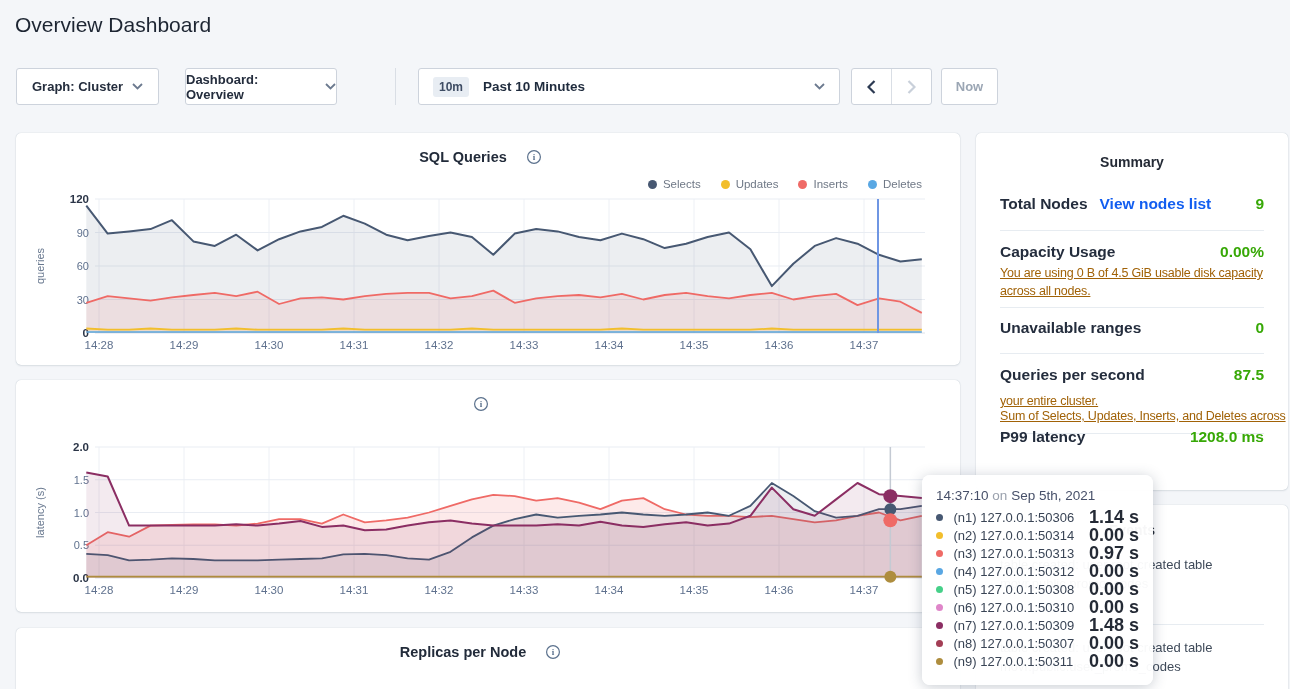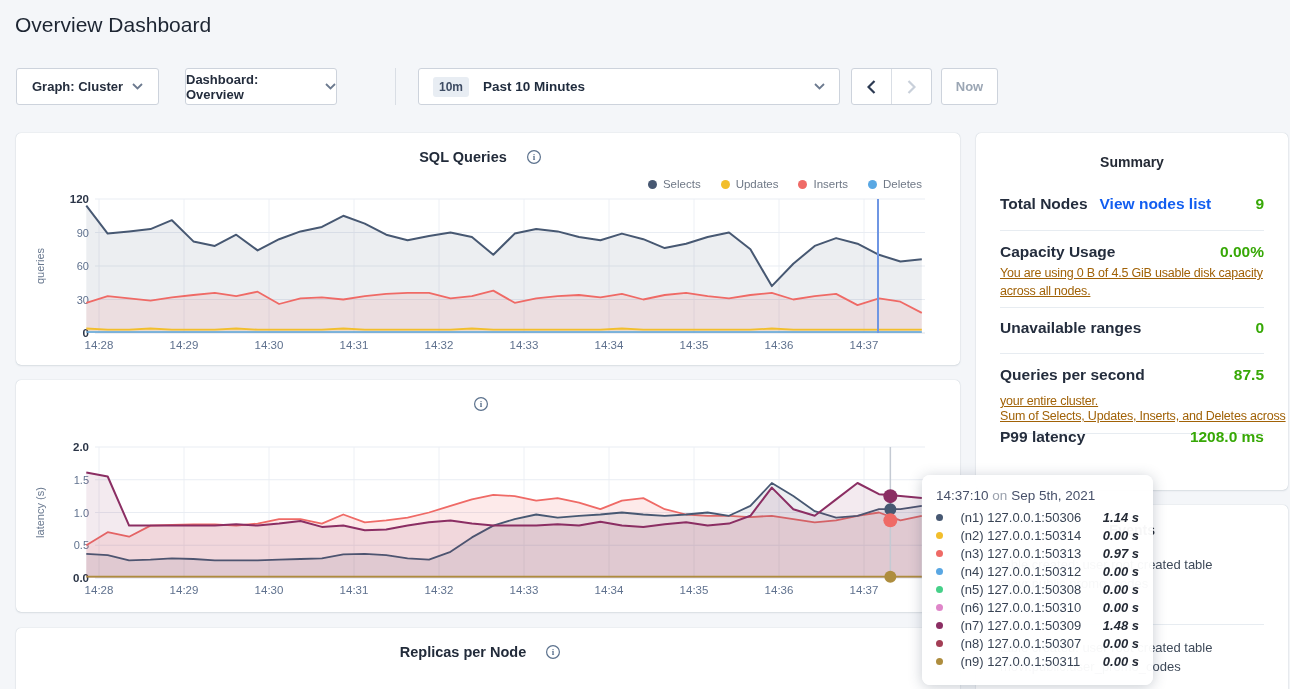--- a/index.html
+++ b/index.html
@@ -49,21 +49,21 @@
   .ev-item { position:absolute; left:24px; width:290px; font-size:13px; color:#3f4a59; line-height:19px; }
 
   
   .tooltip { position:absolute; left:922px; top:475px; width:231px; height:210px; background:rgba(255,255,255,.96);
              border-radius:8px; box-shadow:0 2px 14px rgba(40,55,80,.25); z-index:50; padding:13px 14px 10px 14px; }
   .tt-head { font-size:13.5px; color:#475069; margin-bottom:5px; }
   .tt-head .tt-on { color:#9aa1ad; }
   .tt-row { display:flex; align-items:center; height:18px;justify-content:space-between; }
   .tt-dot { width:7px; height:7px; border-radius:50%; margin-right:9px; flex:0 0 auto; }
   .tt-node { width:126px; font-size:13px; color:#394455; white-space:nowrap; }
-  .tt-val { font-size:13px; font-weight:700; color:#242a35; margin-left:8px;font-style:italic; }
+  .tt-val { font-size:18px; font-weight:700; color:#242a35; margin-left:8px; }
 </style>
 </head>
 <body>
 
 <div id="root">
 
   <div class="page-title">Overview Dashboard</div>
 
   <div class="btn" style="left:16px; top:68px; width:143px;">
     <span>Graph: Cluster</span>

